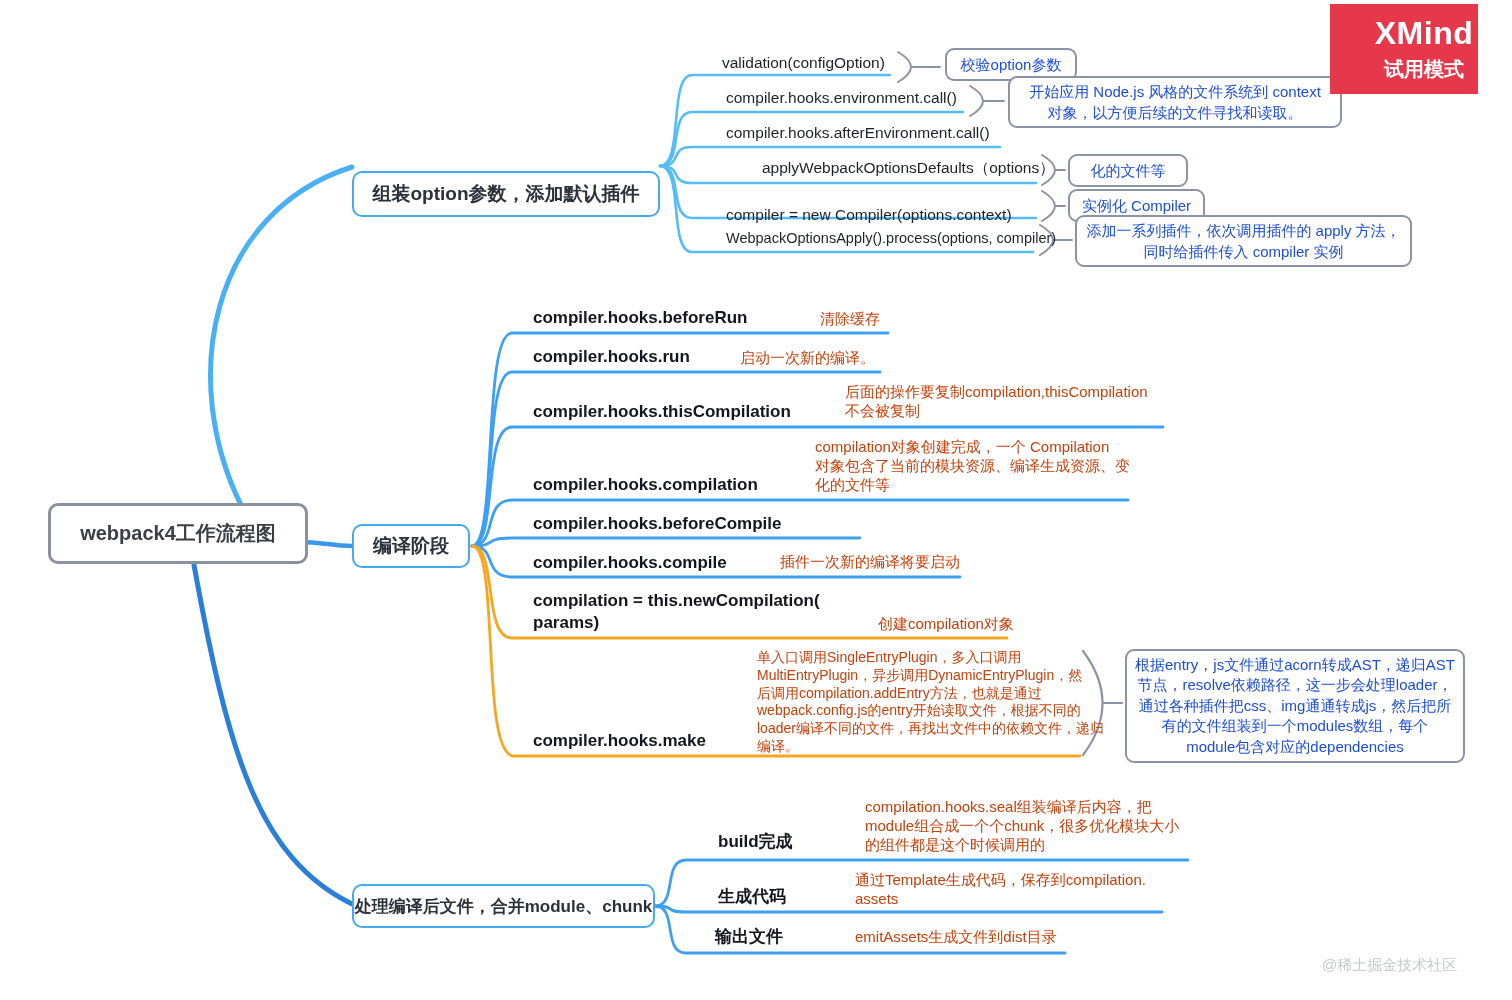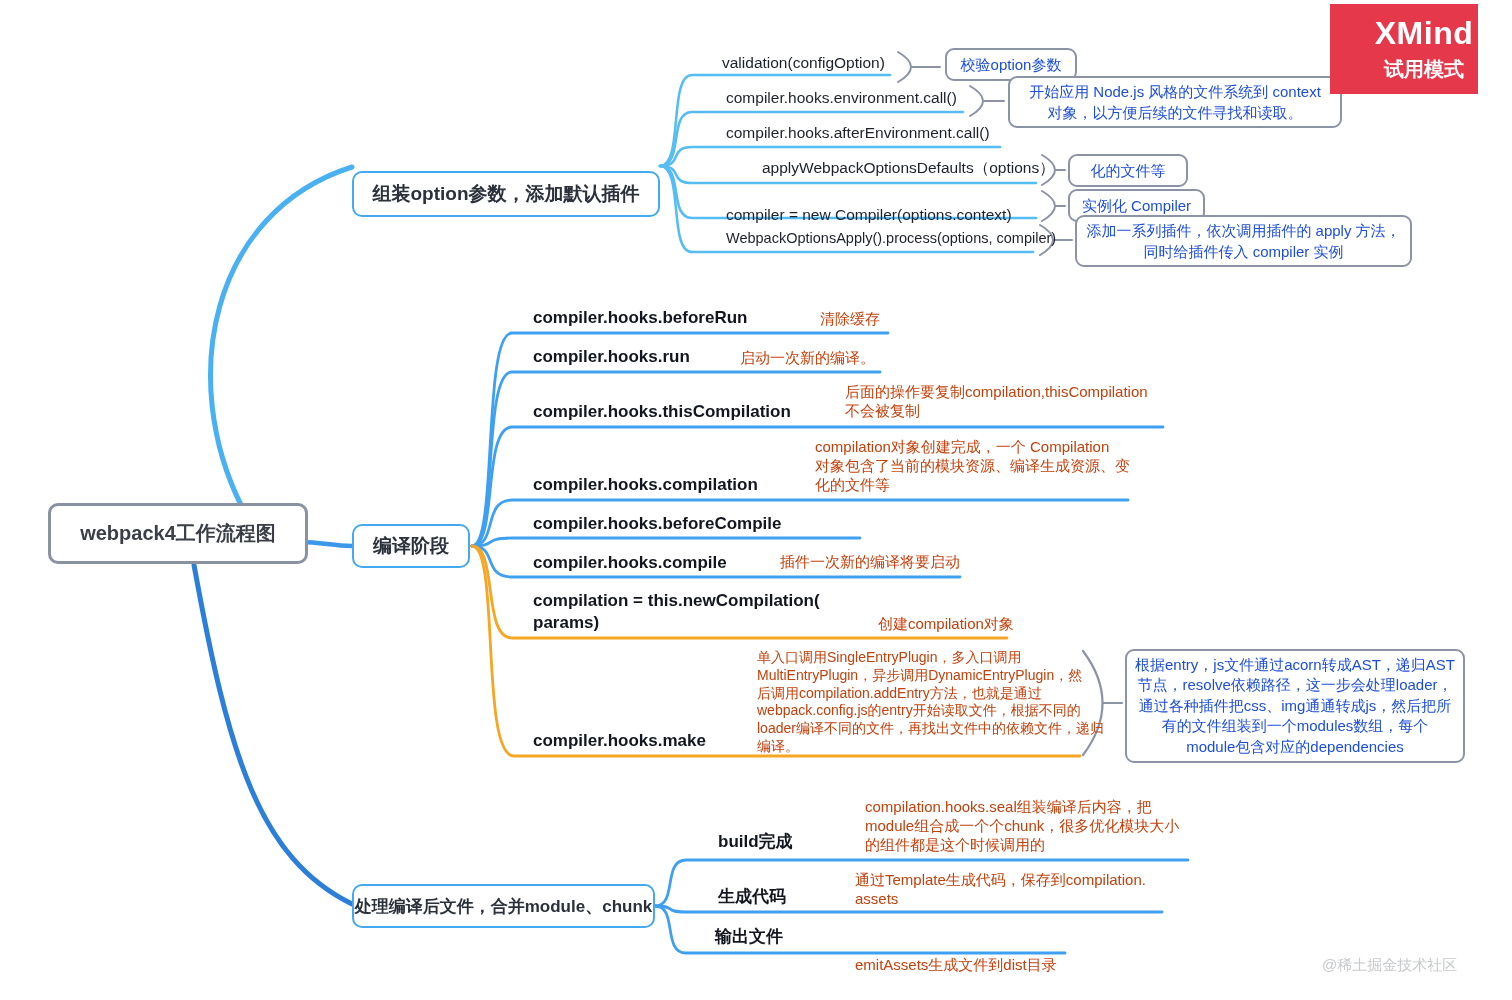--- a/index.html
+++ b/index.html
@@ -133,21 +133,21 @@
 
   <div class="lbl2" style="left:718px;top:831px;">build完成</div>
   <div class="lbl2" style="left:718px;top:886px;">生成代码</div>
   <div class="lbl2" style="left:715px;top:926px;">输出文件</div>
 
   <div class="note preline" style="left:865px;top:798px;">compilation.hooks.seal组装编译后内容，把
 module组合成一个个chunk，很多优化模块大小
 的组件都是这个时候调用的</div>
   <div class="note preline" style="left:855px;top:871px;">通过Template生成代码，保存到compilation.
 assets</div>
-  <div class="note" style="left:855px;top:928px;margin-top:28px;">emitAssets生成文件到dist目录</div>
+  <div class="note" style="left:855px;top:928px;">emitAssets生成文件到dist目录</div>
 
   <div class="badge" style="left:1330px;top:4px;width:108px;height:90px;background:#e5394b;padding-left:40px;">
     <span class="brand">XMind</span>
     <span class="mode">试用模式</span>
   </div>
 
   <div class="watermark" style="left:1322px;top:956px;">@稀土掘金技术社区</div>
 
 </div>
 

